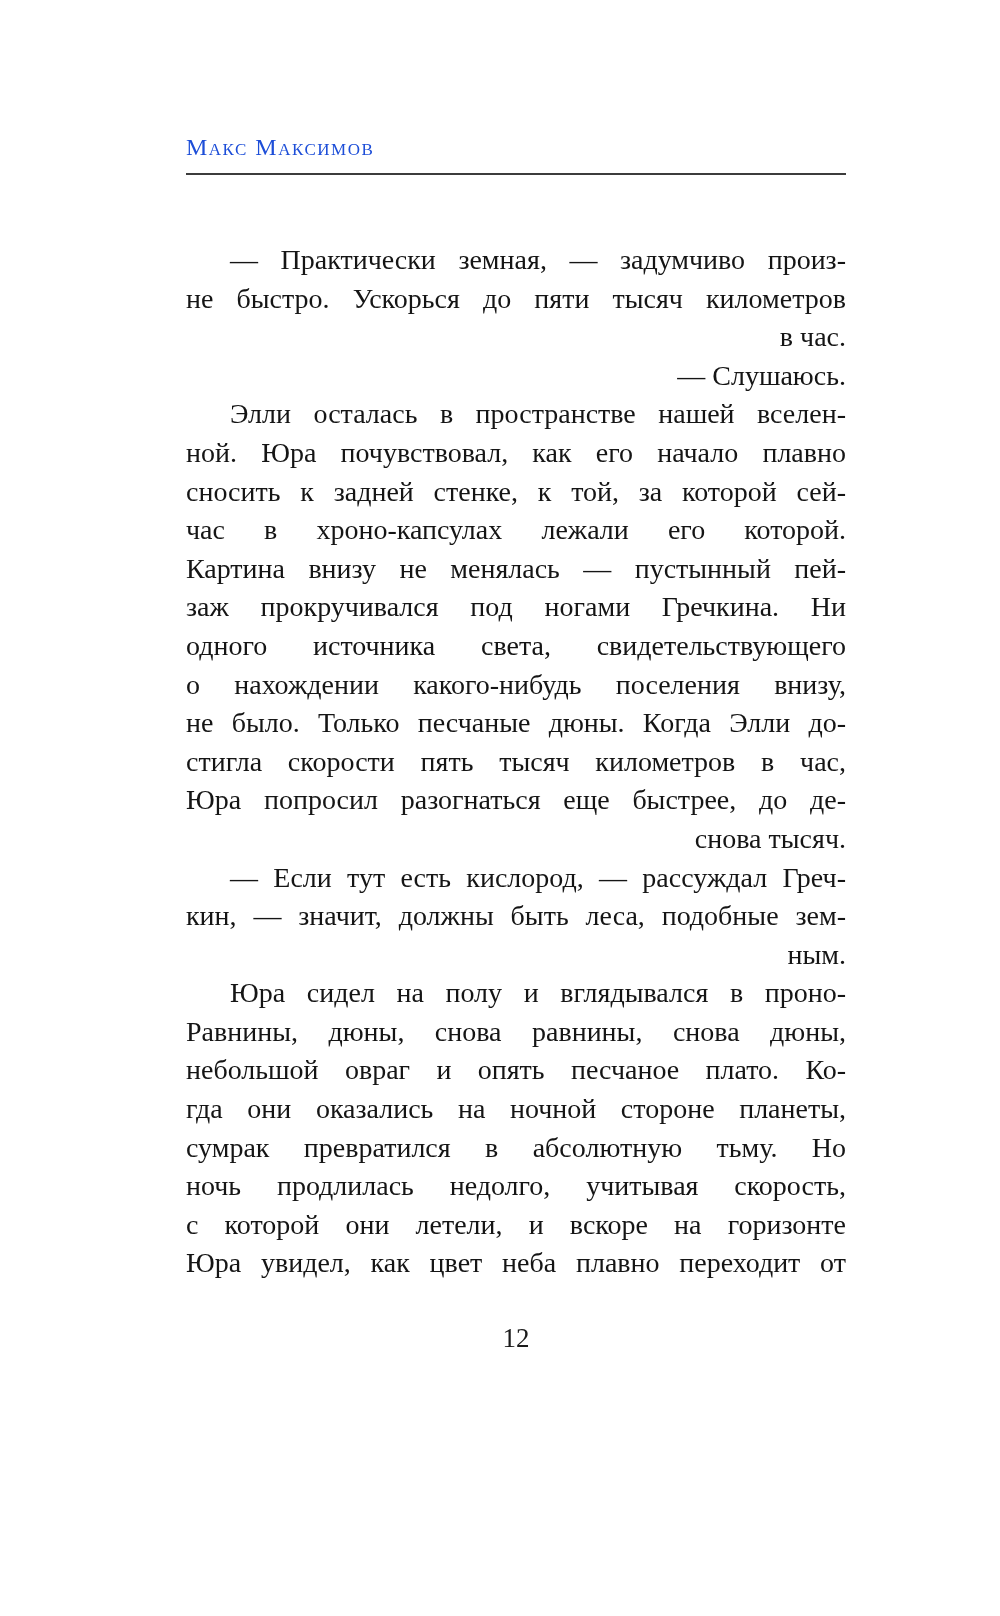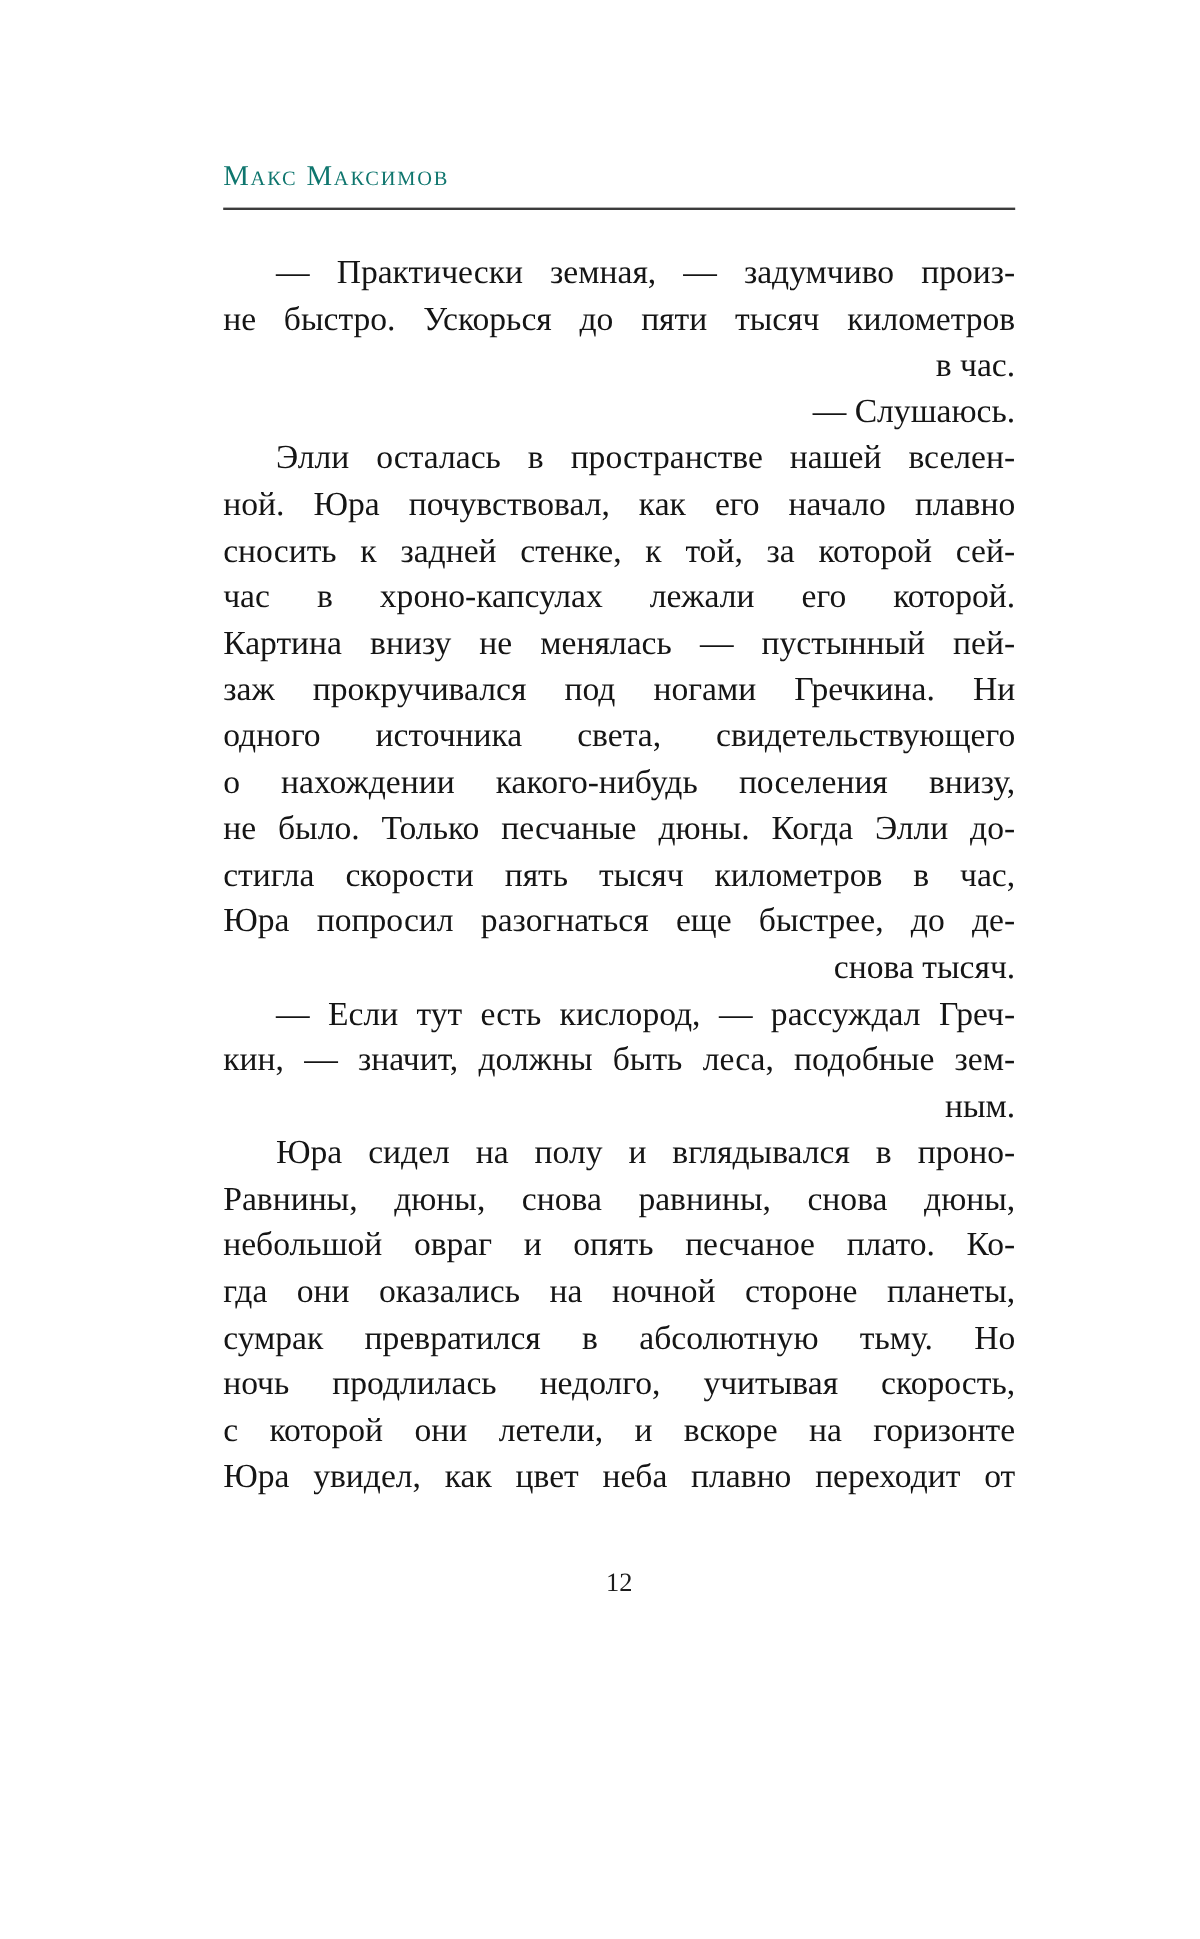--- a/index.html
+++ b/index.html
@@ -18,53 +18,53 @@
     position: absolute;
     left: 186px;
     top: 0;
     width: 660px;
   }
   .running-header {
     padding-top: 133px;
     font-size: 24px;
     font-variant: small-caps;
     letter-spacing: 1.5px;
-    color: #0f766e;
+    color: #1d4ed8;
     line-height: 28px;
   }
   .header-rule {
     margin-top: 12px;
     border: 0;
     border-top: 2px solid #3c3c3c;
     height: 0;
     width: 100%;
   }
   .body-text {
-    margin-top: 34px;
+    margin-top: 66px;
     font-size: 28px;
     line-height: 38.6px;
     color: #151515;
   }
   .line {
     height: 38.6px;
     overflow: hidden;
     text-align: right;
     white-space: normal;
   }
   .line.justify {
     text-align: justify;
     text-align-last: justify;
   }
   .line.indent {
     text-indent: 44px;
   }
   .page-number {
-    margin-top: 55px;
+    margin-top: 40px;
     text-align: center;
-    font-size: 22px;
+    font-size: 27px;
     color: #1b1b1b;
   }
 </style>
 </head>
 <body>
 
 <div class="page">
   <div class="content-col">
 
     <div class="running-header">Макс Максимов</div>

